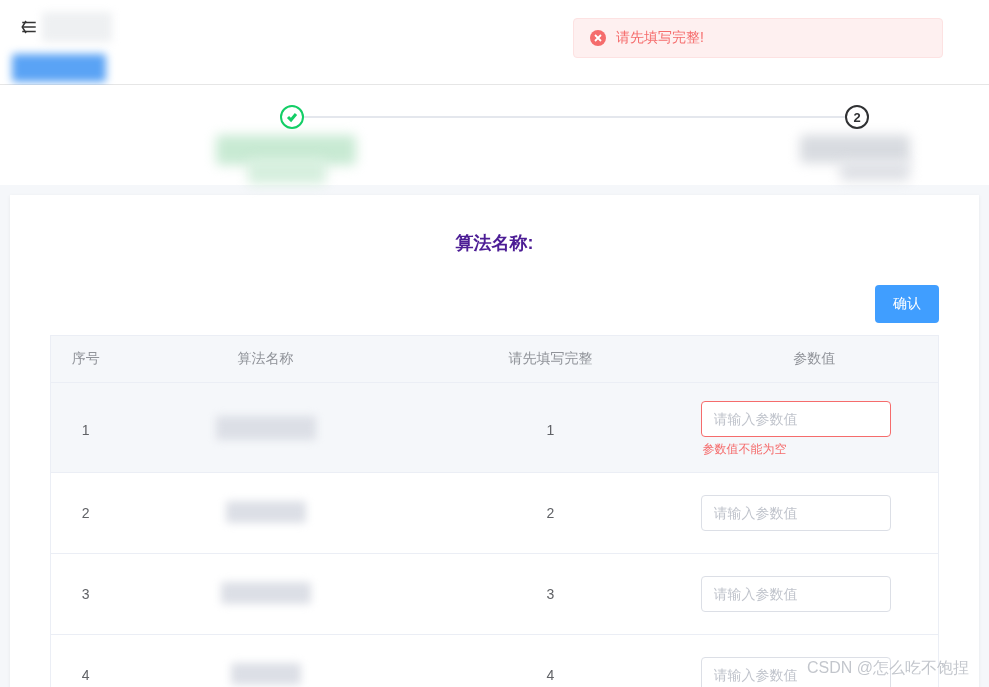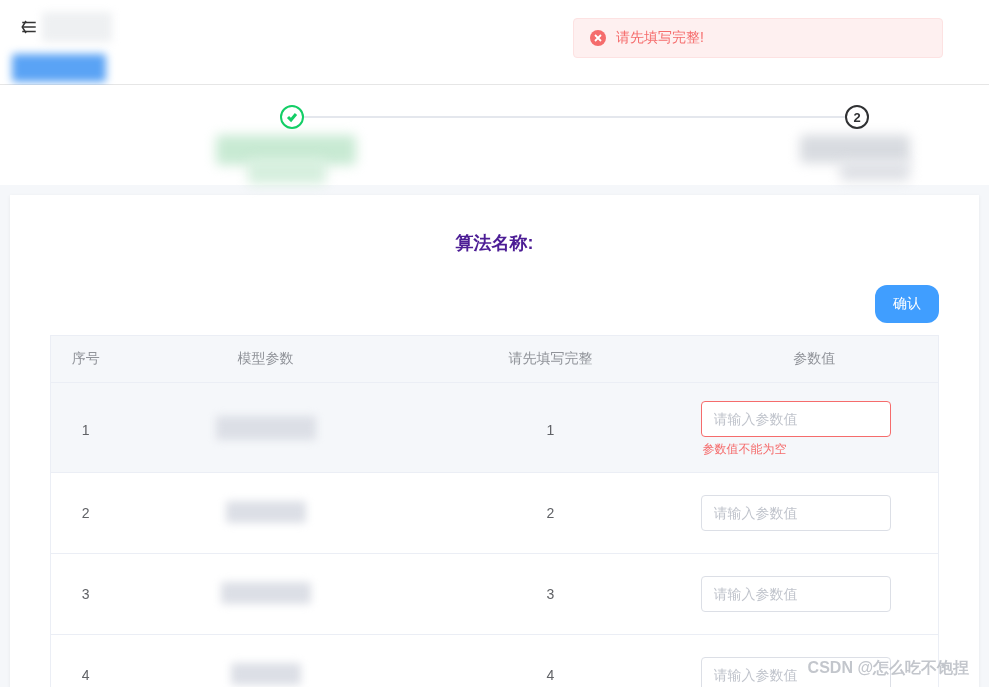--- a/index.html
+++ b/index.html
@@ -191,21 +191,21 @@
     .btn-row {
       display: flex;
       justify-content: flex-end;
       margin-bottom: 12px;
     }
     .confirm-btn {
       background: #409eff;
       color: #fff;
       border: none;
       padding: 10px 18px;
-      border-radius: 12px;
+      border-radius: 4px;
       font-size: 14px;
       cursor: pointer;
     }
     table.params {
       width: 100%;
       border-collapse: collapse;
       border: 1px solid #ebeef5;
     }
     table.params th {
       background: #f5f7fa;
@@ -272,21 +272,20 @@
       justify-content: flex-end;
     }
     .watermark {
       position: absolute;
       bottom: 8px;
       right: 20px;
       color: #b9bdc4;
       font-size: 16px;
       opacity: 0.85;
       pointer-events: none;
-      font-weight: bold;
     }
   </style>
 </head>
 <body>
 
 <div class="top-bar">
   <div class="menu-toggle">
     <svg viewBox="0 0 24 24">
         <path d="M3 6h18M3 12h18M3 18h18" stroke="#333" stroke-width="2" fill="none"></path>
         <path d="M8 4 L3 12 L8 20" stroke="#333" stroke-width="2" fill="none"></path>
@@ -325,21 +324,21 @@
   <div class="page-title">算法名称:</div>
 
   <div class="btn-row">
     <button class="confirm-btn">确认</button>
   </div>
 
   <table class="params">
     <thead>
       <tr>
         <th class="col-idx">序号</th>
-        <th class="col-model">模型参数</th>
+        <th class="col-model">算法名称</th>
         <th class="col-key">请先填写完整</th>
         <th class="col-val">参数值</th>
       </tr>
     </thead>
     <tbody>
       <tr class="error-row">
         <td>1</td>
         <td><span class="blur-cell bw-100"></span></td>
         <td>1</td>
         <td>

